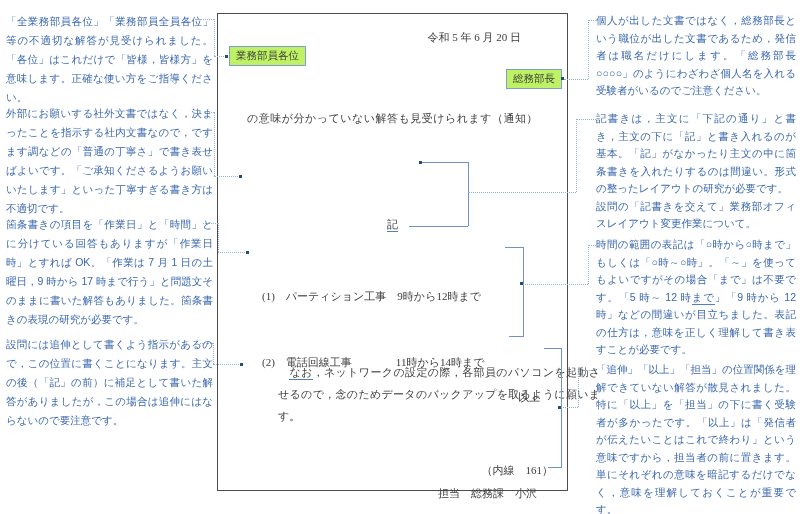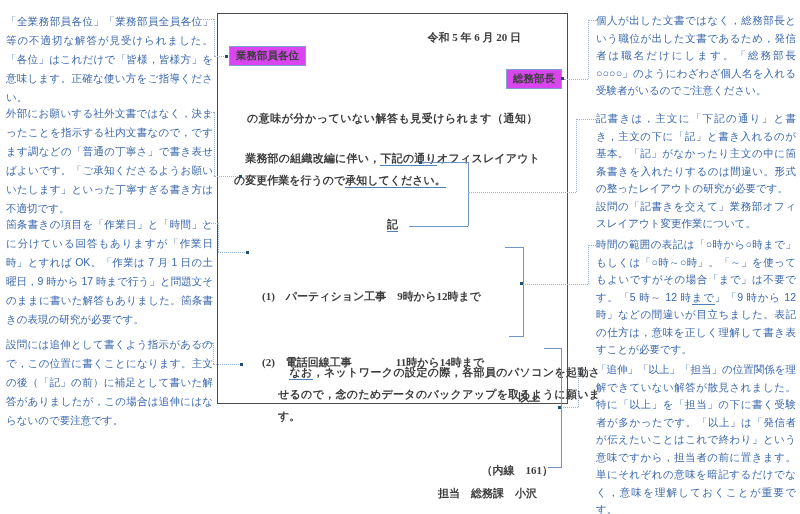--- a/index.html
+++ b/index.html
@@ -9,28 +9,28 @@
   }
   
   .ann{
     position:absolute;color:#3a67ad;font-size:10.5px;
     text-align:justify;white-space:pre-line;letter-spacing:0;
   }
   .ann.left{left:6px;width:207px;line-height:19px;}
   .ann.right{left:596px;width:200px;line-height:17.5px;}
   
   .page{
-    position:absolute;left:217px;top:13px;width:351px;height:391px;
+    position:absolute;left:217px;top:13px;width:351px;height:478px;
     background:#ffffff;border:1.5px solid #4d4d4d;box-sizing:border-box;
-    font-family:"Liberation Serif","DejaVu Serif",serif;color:#3d3d3d;font-size:11px;font-weight:bold;
+    font-family:"Liberation Serif","DejaVu Serif",serif;color:#3d3d3d;font-size:11px;
   }
   .page .abs{position:absolute;}
   .doc-date{top:16px;right:46px;font-size:11px;}
   .name-box{
-    border:1px solid #7f9fd0;padding:2px 6px;font-size:10.5px;color:#3d3d3d;background:#d946ef;
+    border:1px solid #7f9fd0;padding:2px 6px;font-size:10.5px;color:#3d3d3d;background:#bef264;
   }
   .recipient{left:11px;top:32px;}
   .sender{right:5px;top:55px;}
   .doc-title{left:0;right:0;top:97px;text-align:center;font-size:11px;letter-spacing:0.5px;}
   .doc-body{left:16px;top:133px;width:306px;line-height:22px;text-align:justify;}
   .doc-ki{left:0;right:0;top:203px;text-align:center;}
   .doc-list{left:16px;top:227px;line-height:22px;white-space:pre;}
   .doc-sub{padding-left:28px;}
   .doc-ps{left:16px;top:347px;width:322px;line-height:22px;text-align:justify;margin-left:44px;}
   .doc-closing{right:27px;top:376px;}
@@ -57,21 +57,20 @@
 <div class="ann right" style="top:110px">記書きは，主文に「下記の通り」と書き，主文の下に「記」と書き入れるのが基本。「記」がなかったり主文の中に箇条書きを入れたりするのは間違い。形式の整ったレイアウトの研究が必要です。
 設問の「記書きを交えて」業務部オフィスレイアウト変更作業について。</div>
 <div class="ann right" style="top:236px"><span>時間の範囲の表記は「○時から○時まで」もしくは「○時～○時」。「～」を使ってもよいですがその場合「まで」は不要です。「5 時～ 12 時</span><span class="u">まで</span><span>」「9 時から 12 時」などの間違いが目立ちました。表記の仕方は，意味を正しく理解して書き表すことが必要です。</span></div>
 <div class="ann right" style="top:361px">「追伸」「以上」「担当」の位置関係を理解できていない解答が散見されました。特に「以上」を「担当」の下に書く受験者が多かったです。「以上」は「発信者が伝えたいことはこれで終わり」という意味ですから，担当者の前に置きます。単にそれぞれの意味を暗記するだけでなく，意味を理解しておくことが重要です。</div>
 
 <div class="page">
   <div class="abs doc-date">令和 5 年 6 月 20 日</div>
   <div class="abs name-box recipient">業務部員各位</div>
   <div class="abs name-box sender">総務部長</div>
   <div class="abs doc-title">の意味が分かっていない解答も見受けられます（通知）</div>
-  <div class="abs doc-body"><span>　業務部の組織改編に伴い，</span><span class="u">下記の通り</span><span>オフィスレイアウトの変更作業を行うので</span><span class="u">承知してください。</span></div>
   <div class="abs doc-ki"><span class="u">記</span></div>
   <div class="abs doc-list">
     <div class="doc-sub">(1)　パーティション工事　9時から12時まで</div>
     <div class="doc-sub">(2)　電話回線工事　　　　11時から14時まで</div>
     
   </div>
   <div class="abs doc-ps"><span>　</span><span class="u">なお</span><span>，ネットワークの設定の際，各部員のパソコンを起動させるので，念のためデータのバックアップを取るように願います。</span></div>
   <div class="abs doc-closing">以上</div>
   <div class="abs doc-sig1">担当　総務課　小沢</div>
   <div class="abs doc-sig2">（内線　161）</div>

